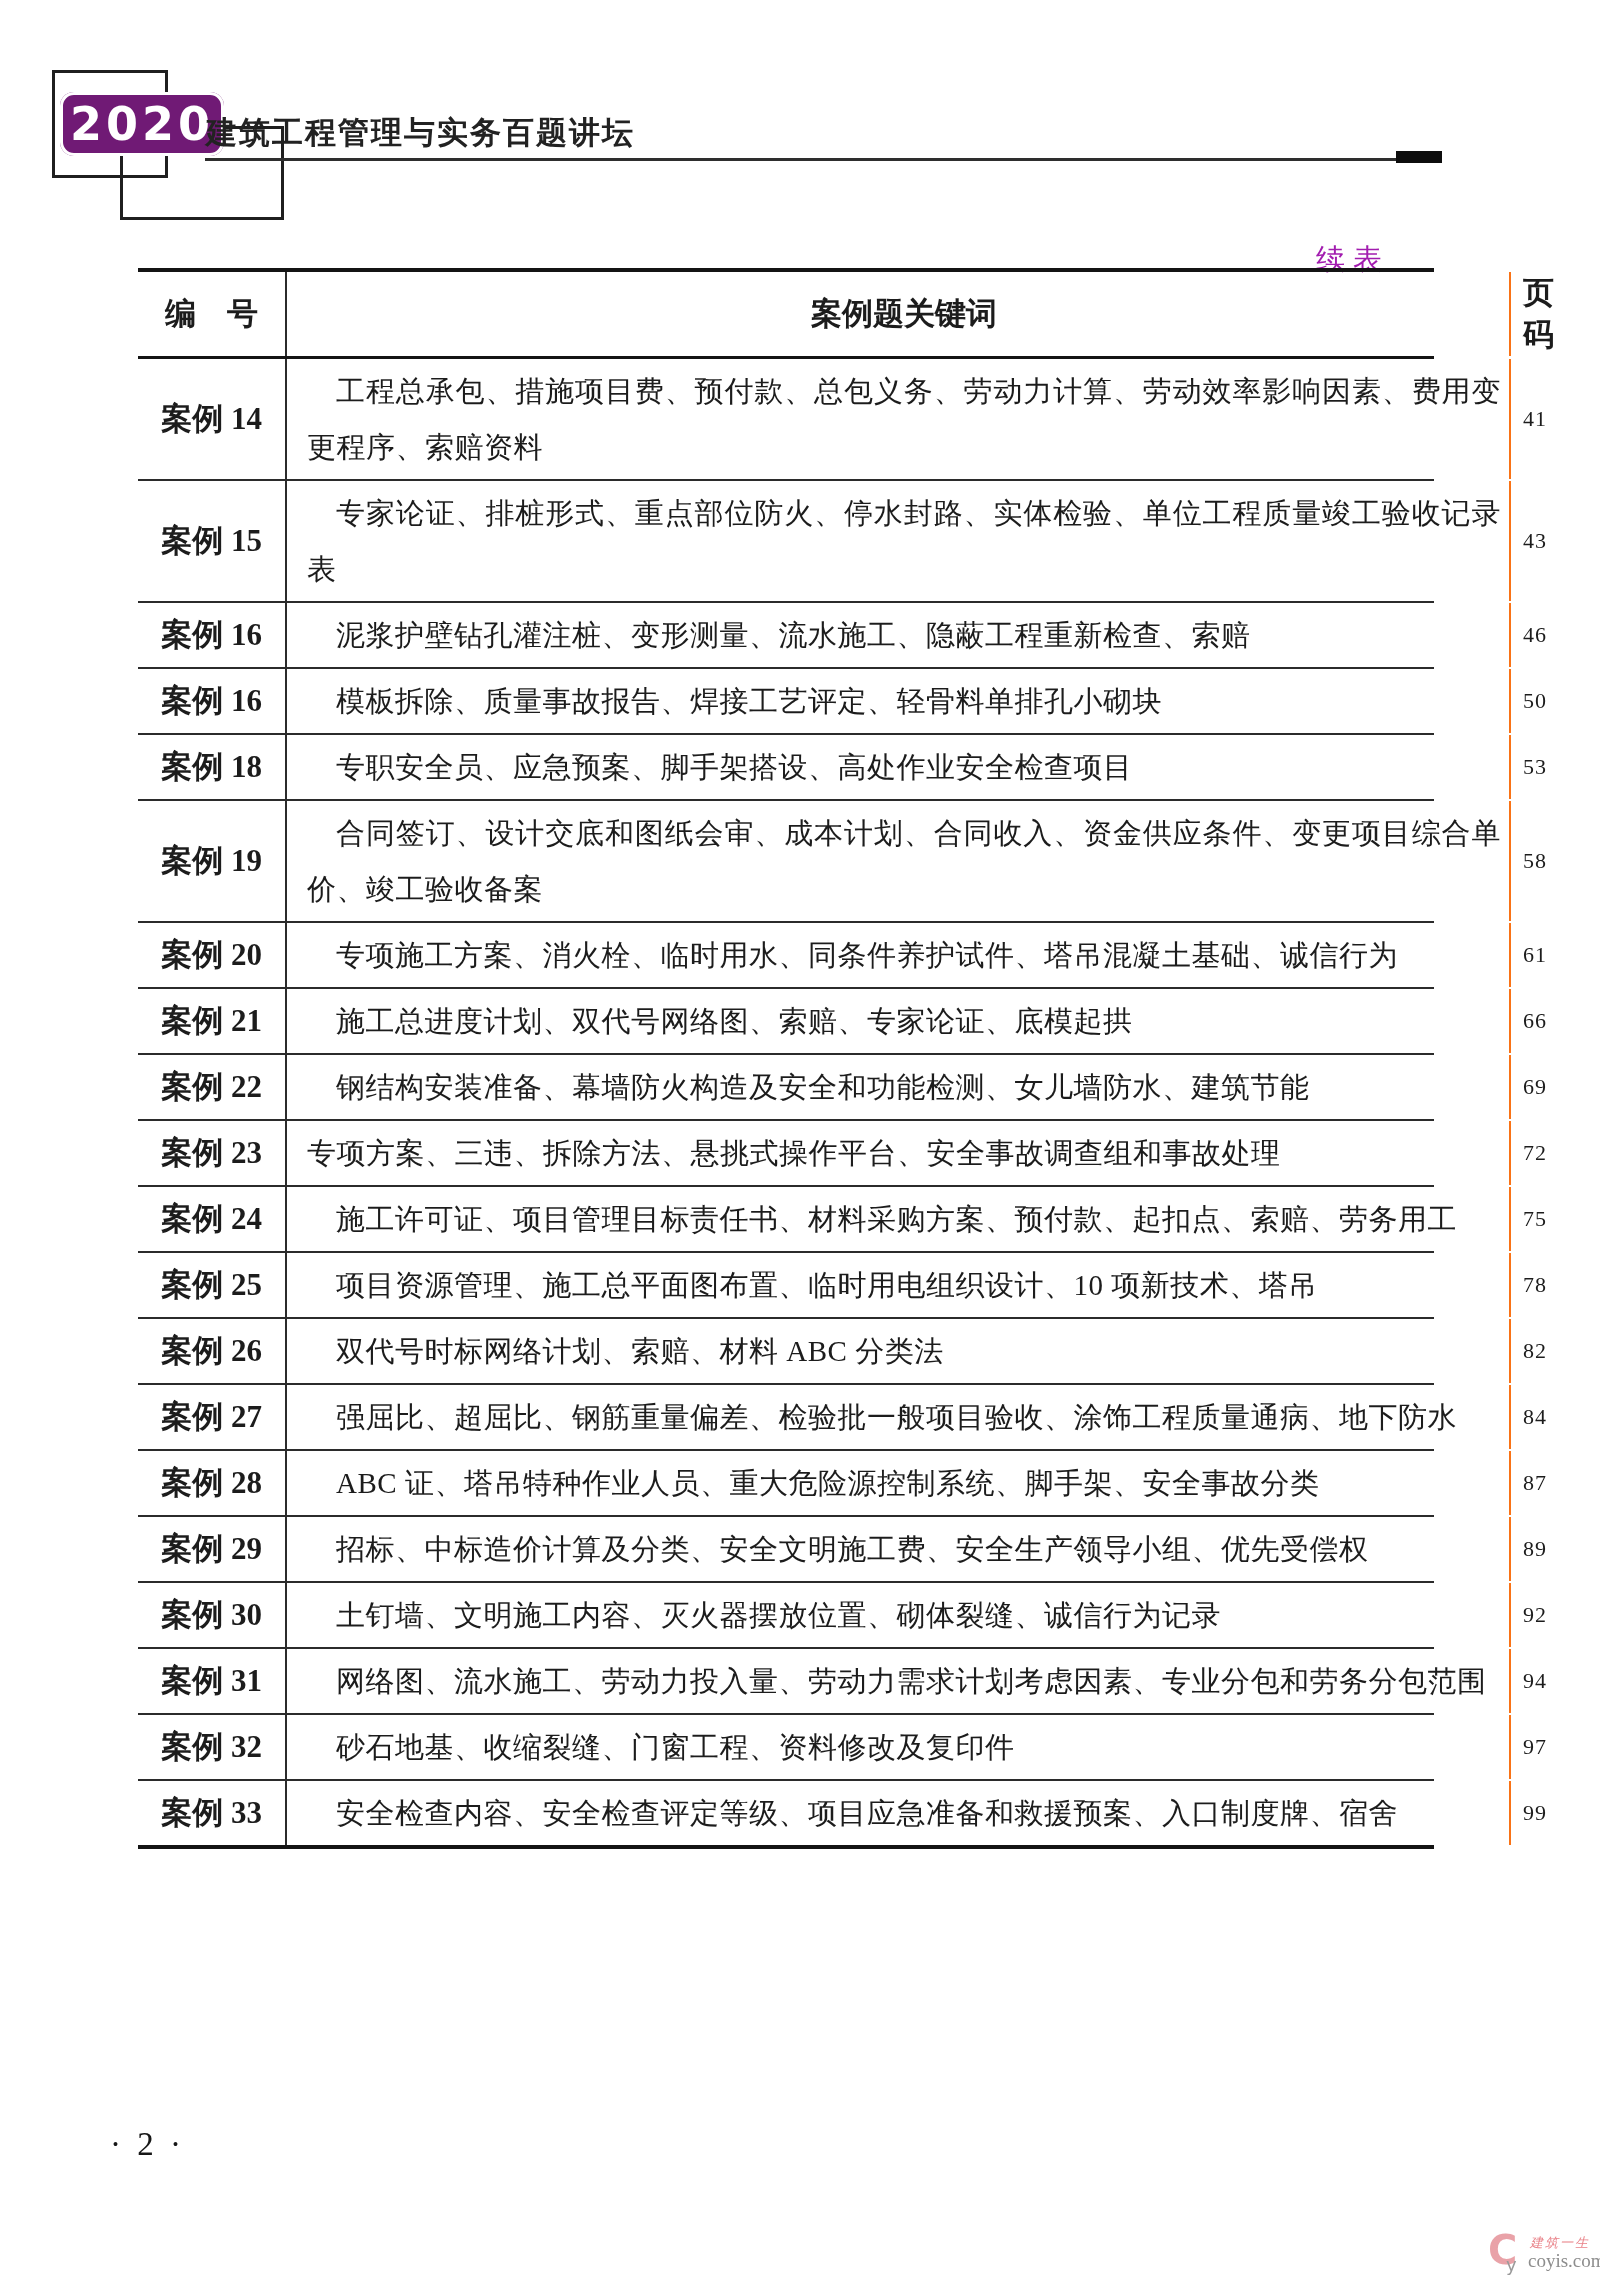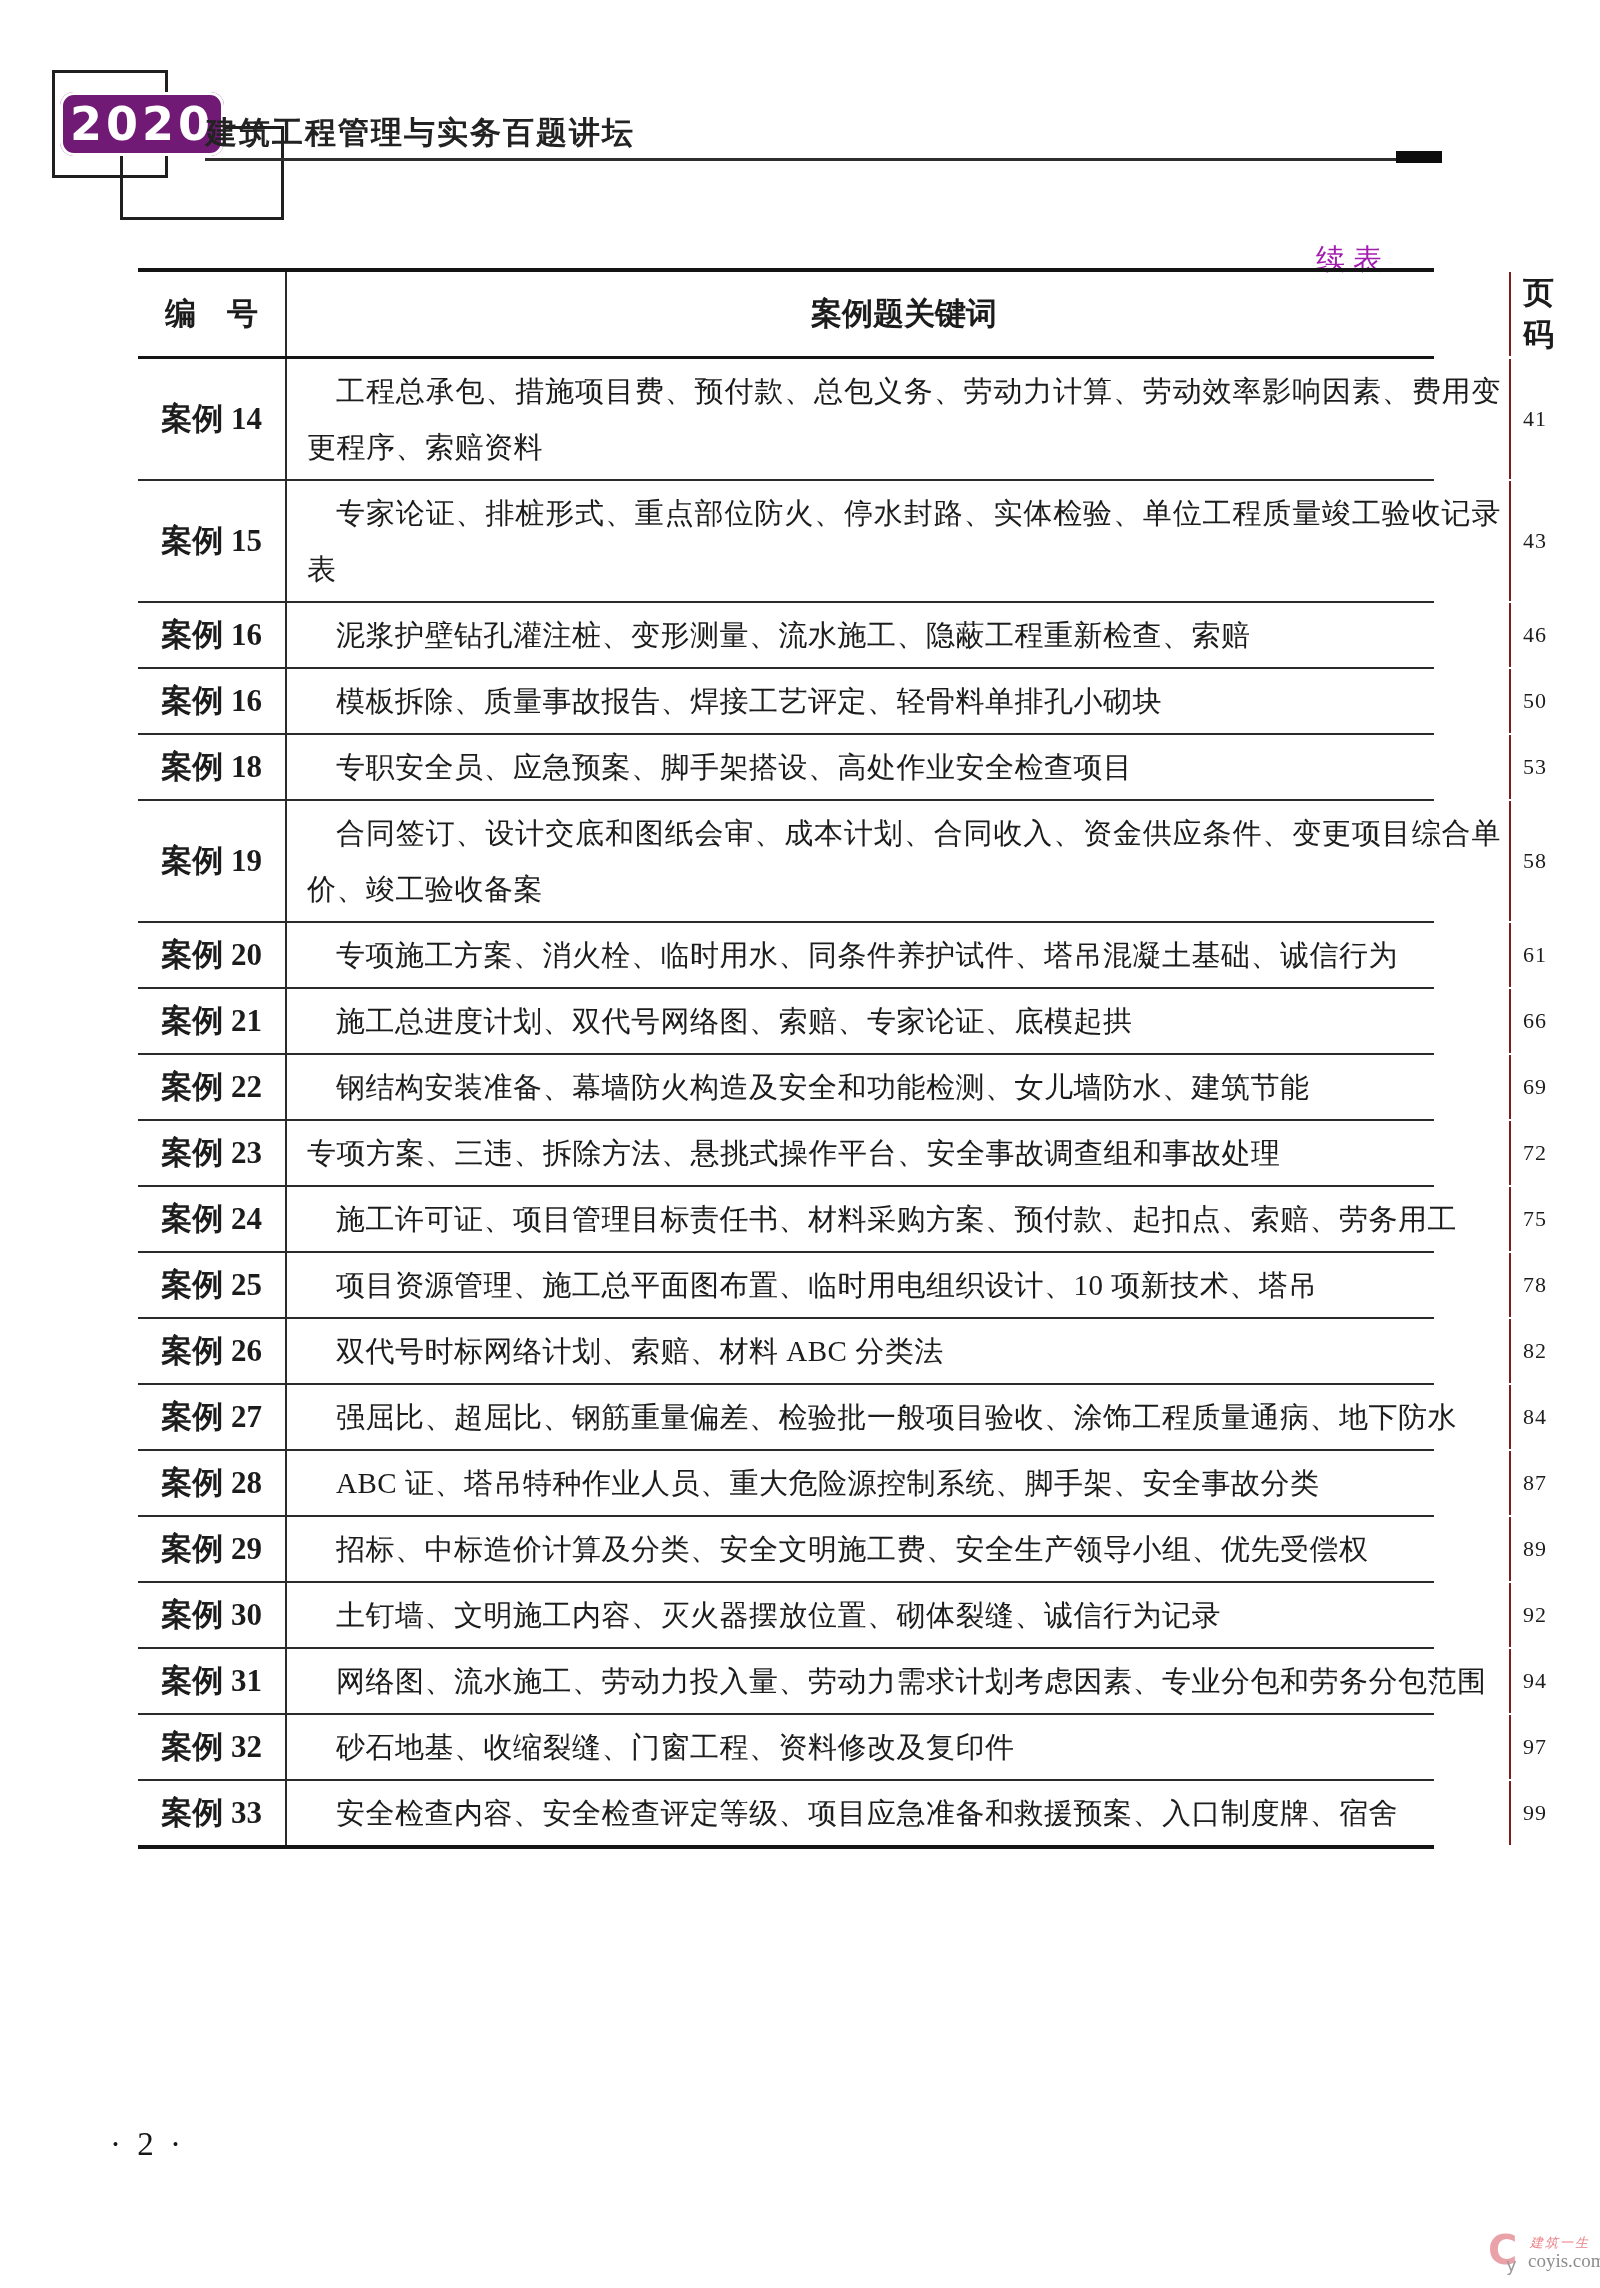--- a/index.html
+++ b/index.html
@@ -46,21 +46,21 @@
     position:absolute;left:138px;top:268px;width:1296px;
     border-top:4px solid #141414;
     border-bottom:4px solid #141414;
   }
   .trow{display:flex;border-bottom:2px solid #2b2b2b;min-height:64px;align-items:stretch;gap:12px;}
   .trow:last-child{border-bottom:none;}
   .thead{border-bottom:3px solid #141414;min-height:62px;}
   .cell{display:flex;align-items:center;}
   .cell-num{width:147px;justify-content:center;border-right:2px solid #2b2b2b;
     font-weight:bold;font-size:31px;white-space:nowrap;flex-shrink:0;}
-  .cell-kw{width:1212px;border-right:2px solid #7f1d1d;padding:4px 8px;box-sizing:border-box;flex-shrink:0;}
+  .cell-kw{width:1212px;border-right:2px solid #f97316;padding:4px 8px;box-sizing:border-box;flex-shrink:0;}
   .cell-kw .kwtext{display:block;width:100%;font-size:29px;line-height:56px;
     text-align:justify;text-indent:1em;letter-spacing:0.5px;}
   .cell-kw.noindent .kwtext{text-indent:0;}
   .cell-page{flex:1;justify-content:center;font-size:22px;letter-spacing:1px;}
   .thead .cell{font-weight:bold;font-size:31px;justify-content:center;}
   .thead .cell-kw{padding:0;}
   .thead .cell-kw .htext{display:block;width:100%;text-align:center;text-indent:0;font-size:31px;}
 
   
   .folio{position:absolute;left:110px;top:2126px;font-size:33px;letter-spacing:4px;color:#161616;}

